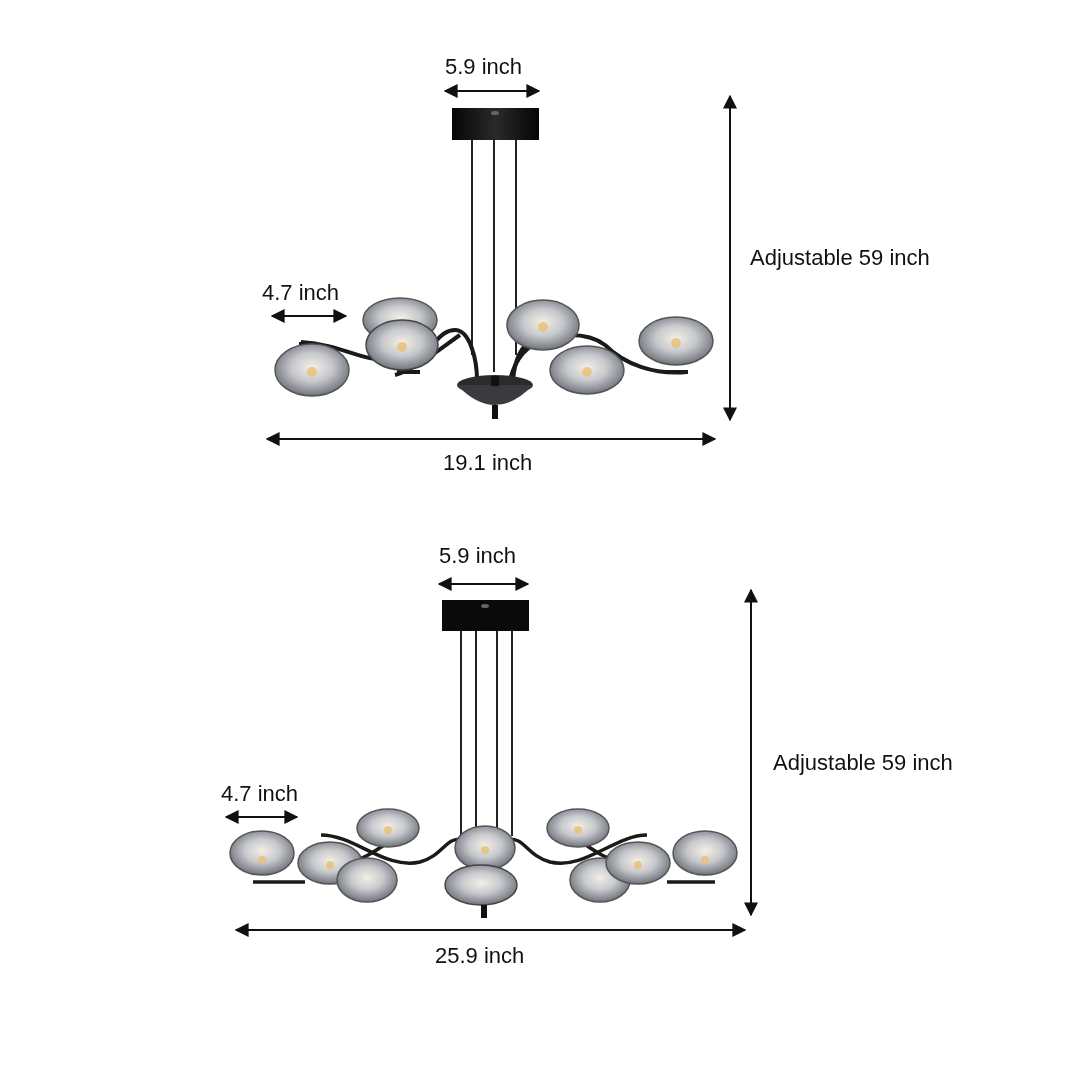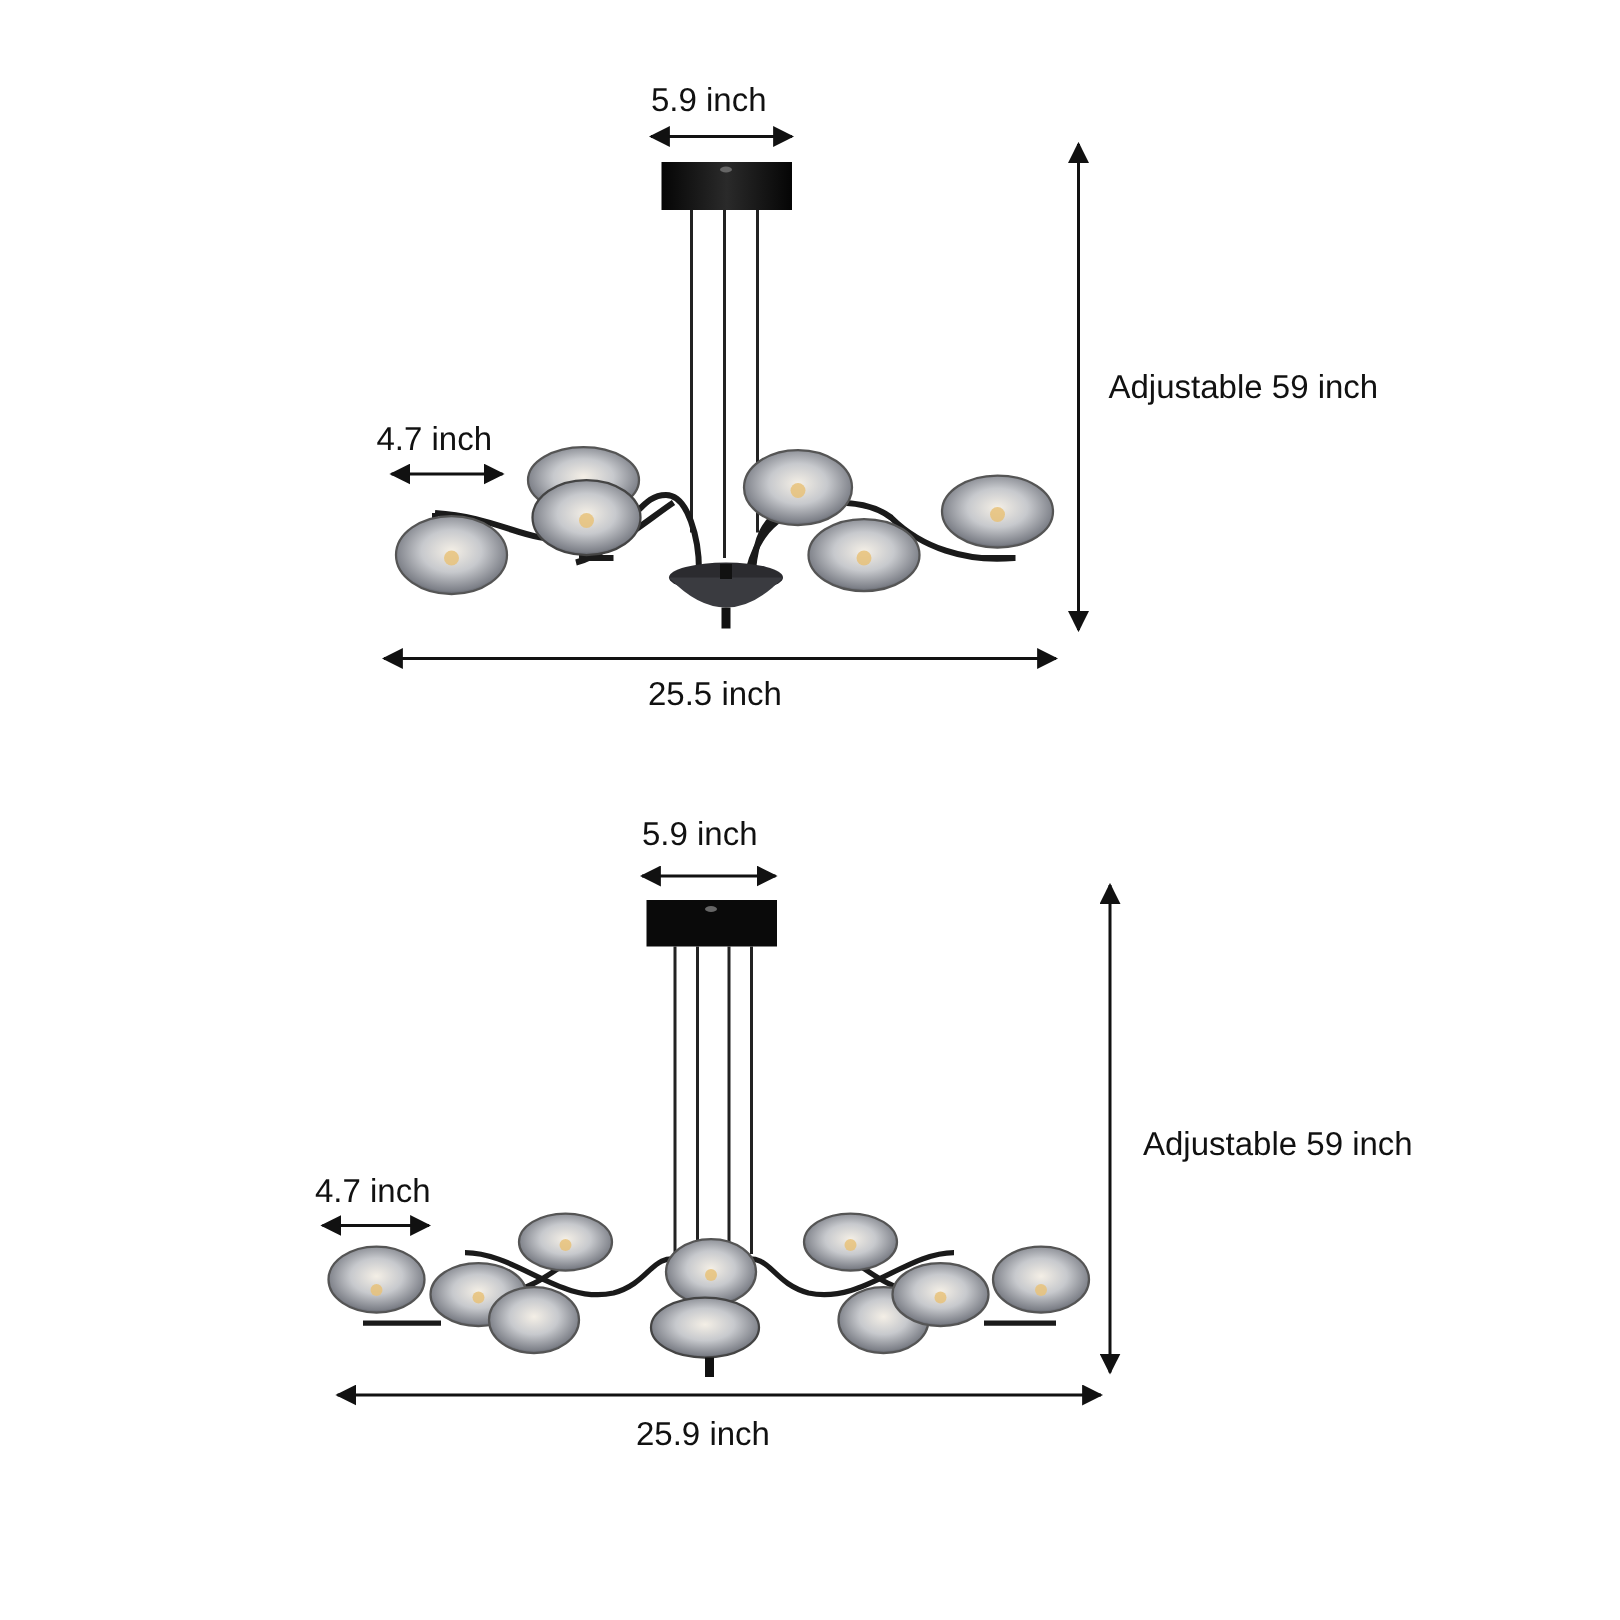--- a/index.html
+++ b/index.html
@@ -1,19 +1,19 @@
 <!DOCTYPE html>
 <html><head>
 <meta charset="utf-8">
 <style>
   html, body { margin:0; padding:0; background:#ffffff; }
   body { width:1080px; height:1080px; position:relative; overflow:hidden;
          font-family:"Liberation Sans", "DejaVu Sans", sans-serif; color:#111; }
   .label { position:absolute; font-size:22px; white-space:nowrap; color:#111; }
-  .panel { position:absolute; left:4px; width:905px; }
+  .panel { position:absolute; left:15px; width:905px; }
   svg { position:absolute; left:0; top:0; }
 </style>
 </head>
 <body>
 
 <div class="panel" style="top:0;height:520px;">
   <svg width="1080" height="520" viewBox="0 0 1080 520">
     <defs>
       <marker id="ah" viewBox="0 0 10 10" refX="9" refY="5" markerWidth="7" markerHeight="7" orient="auto-start-reverse">
         <path d="M0,0 L10,5 L0,10 z" fill="#111"></path>
@@ -73,21 +73,21 @@
 
     <line x1="257" y1="316" x2="331" y2="316" stroke="#111" stroke-width="2" marker-start="url(#ah)" marker-end="url(#ah)"></line>
 
     <line x1="252" y1="439" x2="700" y2="439" stroke="#111" stroke-width="2" marker-start="url(#ah)" marker-end="url(#ah)"></line>
 
     <line x1="715" y1="96" x2="715" y2="420" stroke="#111" stroke-width="2" marker-start="url(#ah)" marker-end="url(#ah)"></line>
   </svg>
 
   <span class="label" style="left:430px;top:54px;">5.9 inch</span>
   <span class="label" style="left:247px;top:280px;">4.7 inch</span>
-  <span class="label" style="left:428px;top:450px;">25.5 inch</span>
+  <span class="label" style="left:428px;top:450px;">19.1 inch</span>
   <span class="label" style="left:735px;top:245px;">Adjustable 59 inch</span>
 </div>
 
 <div class="panel" style="top:0;height:1080px;pointer-events:none;">
   <svg width="1080" height="1080" viewBox="0 0 1080 1080">
     <defs>
       <marker id="ah2" viewBox="0 0 10 10" refX="9" refY="5" markerWidth="7" markerHeight="7" orient="auto-start-reverse">
         <path d="M0,0 L10,5 L0,10 z" fill="#111"></path>
       </marker>
       <radialGradient id="glass2" cx="50%" cy="45%" r="60%">

